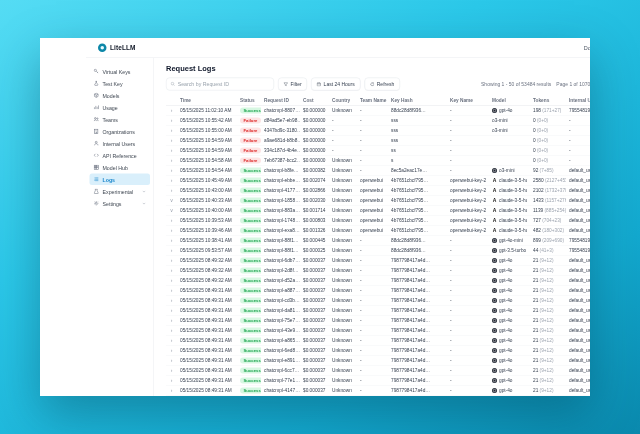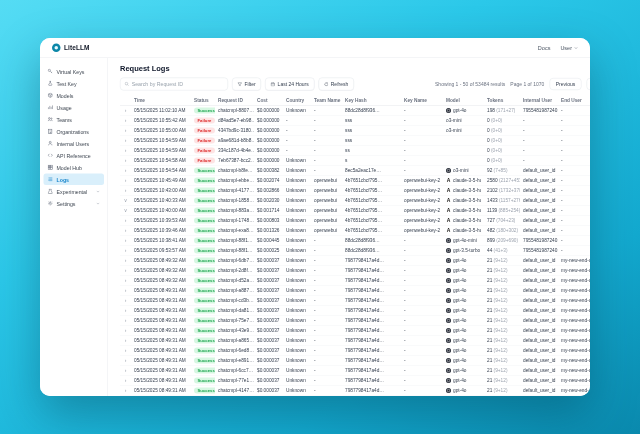--- a/index.html
+++ b/index.html
@@ -1,20 +1,20 @@
 <!DOCTYPE html>
 <html><head>
 <meta charset="utf-8">
 <style>
   * { margin:0; padding:0; box-sizing:border-box; }
   html,body { width:640px; height:434px; overflow:hidden; font-family:"Liberation Sans","DejaVu Sans",sans-serif; }
   .bg { position:relative; width:640px; height:434px;
         background:linear-gradient(150deg,#55dcf4 0%,#2bc8e9 35%,#13a9cf 75%,#0a89ad 100%); }
   .card { position:absolute; left:40px; top:38px; width:550px; height:358px; background:#fff;
-          border-radius:10px; overflow:hidden; box-shadow:0 18px 45px rgba(3,48,66,.35); }
+          border-radius:0; overflow:hidden; box-shadow:0 18px 45px rgba(3,48,66,.35);padding-left:46px; }
   .scale { width:1100px; height:716px; transform:scale(.5); transform-origin:0 0; background:#fff; }
 
   
   .topbar { height:40px; display:flex; align-items:center; justify-content:space-between;
             padding:0 24px; border-bottom:1px solid #e8eaee; }
   .brand { display:flex; align-items:center; gap:7px; }
   .logo-mark { width:17px; height:17px; border-radius:50%; background:#0c87a8; display:inline-flex;
                align-items:center; justify-content:center; }
   .logo-mark::after { content:""; width:7px; height:7px; border-radius:50%; background:#e8fbff; }
   .brand-text { font-size:13px; font-weight:700; color:#111827; letter-spacing:.2px; }

